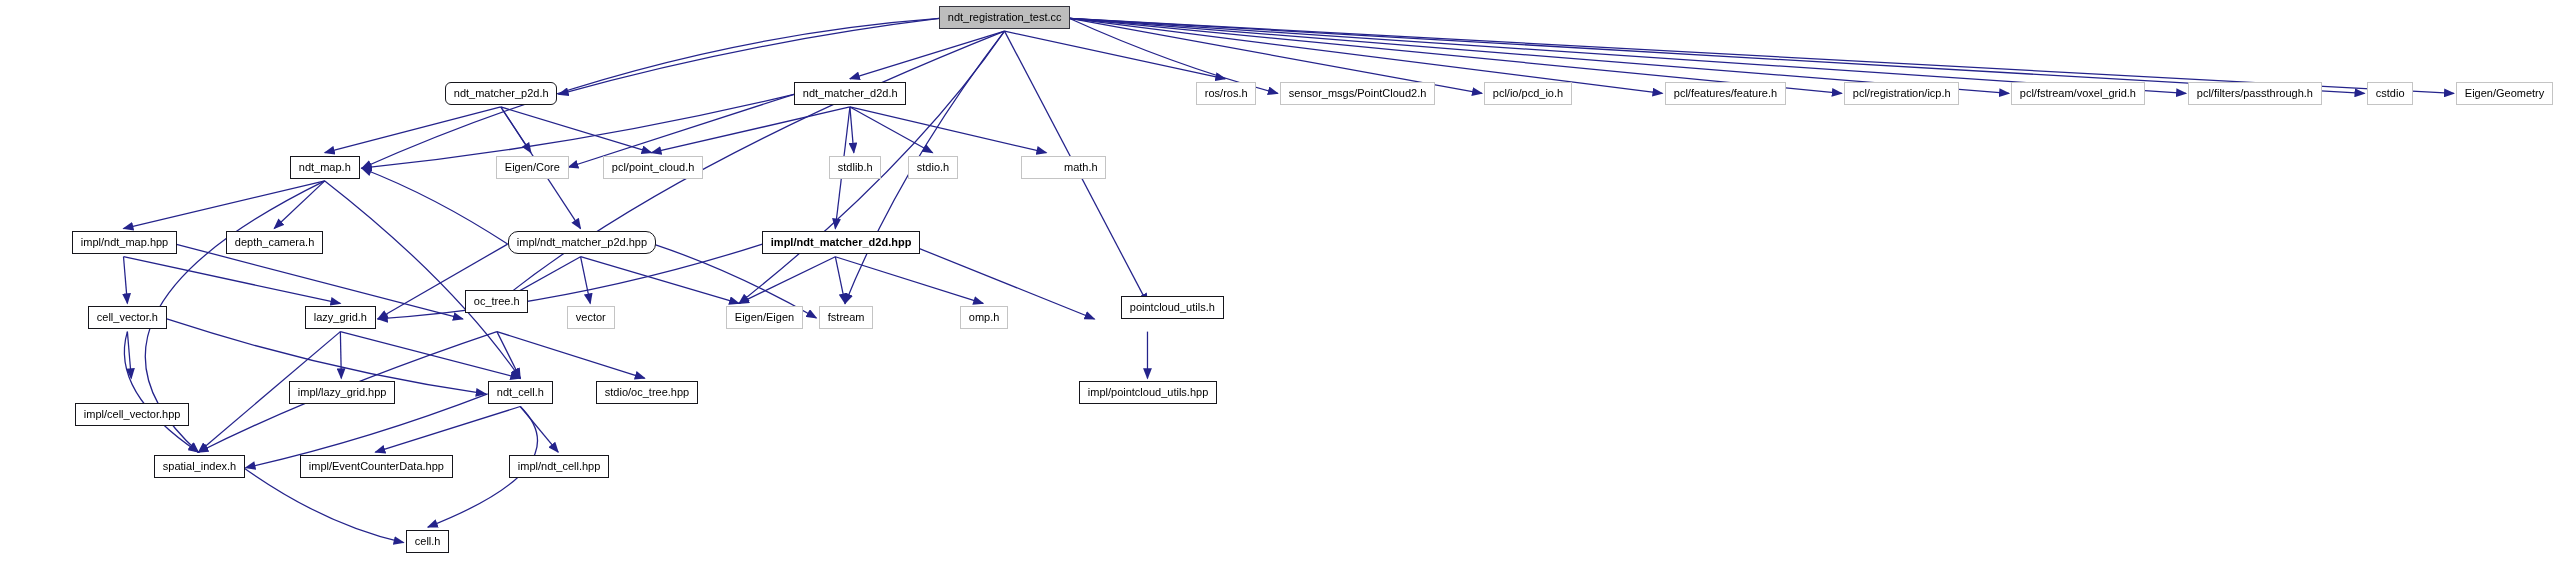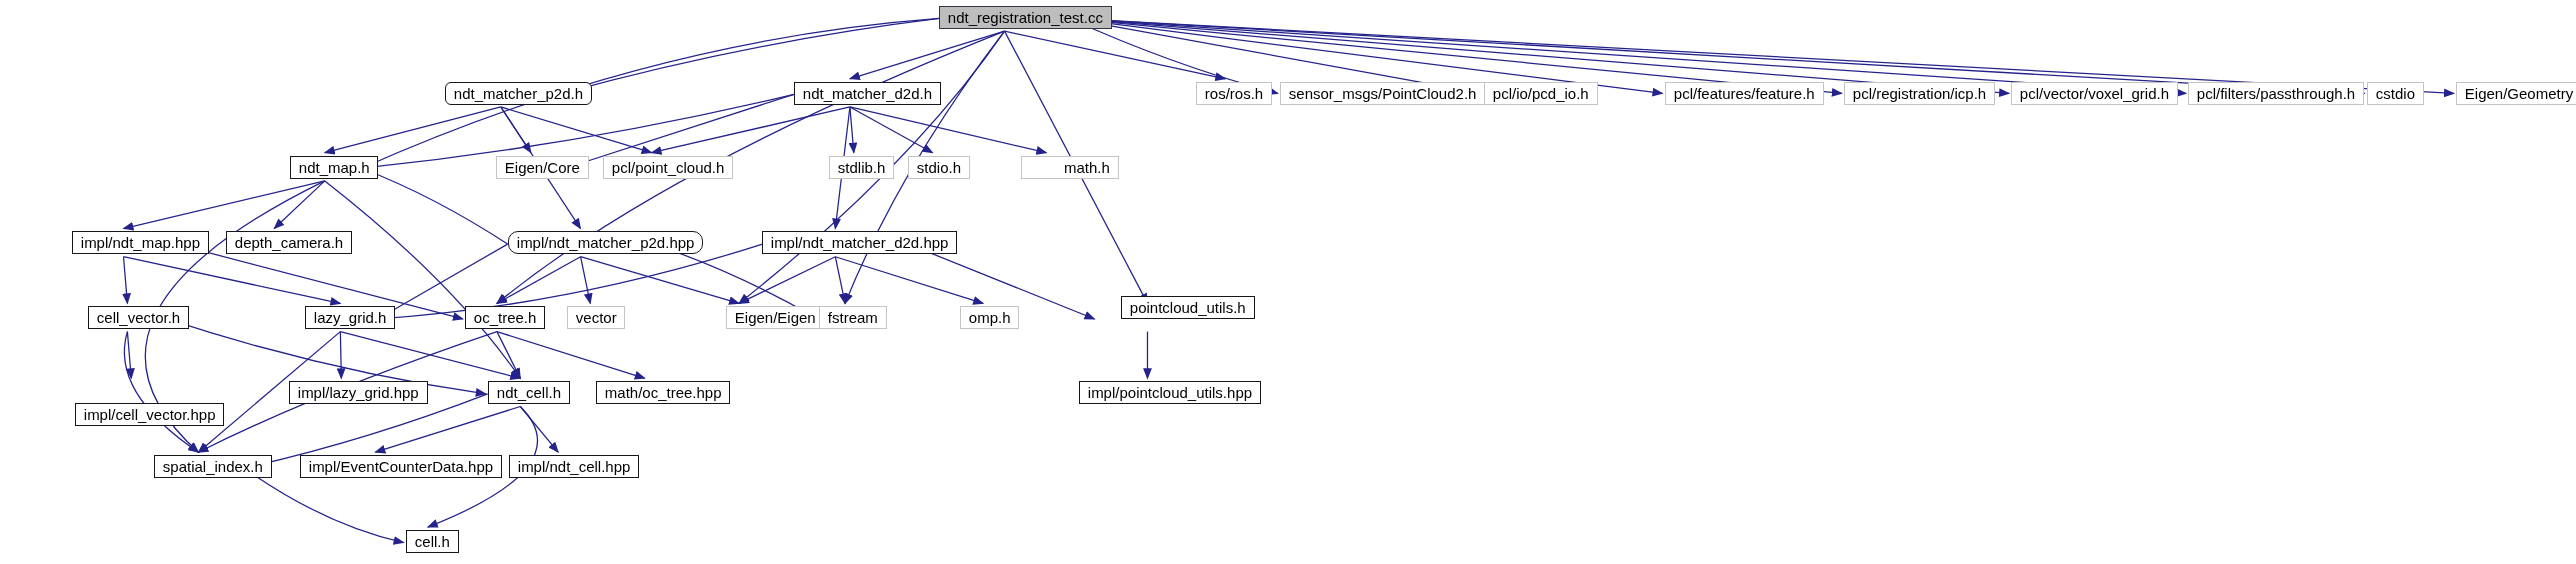--- a/index.html
+++ b/index.html
@@ -18,21 +18,21 @@
     height: 565px;
   }
   #graph-edges path.edge {
     fill: none;
     stroke-width: 1.3px;
   }
   .node {
     position: absolute;
     background: #ffffff;
     color: #000000;
-    font-size: 15px;
+    font-size: 11px;
     line-height: 13.6px;
     padding: 3.9px 7.8px;
     white-space: nowrap;
     box-sizing: border-box;
     text-align: center;
   }
   .node.internal { border: 1.9px solid #16161c; }
   .node.external { border: 1px solid #c4c4c4; }
   .node.root     { border: 1.9px solid #35353f; font-weight: normal; }
 </style>
@@ -109,46 +109,46 @@
     </svg>
   <div id="graph-nodes">
       <div class="node root" style="top: 5.8px; background: rgb(189, 189, 189); left: 939px;">ndt_registration_test.cc</div>
       <div class="node internal" style="top: 82px; left: 445px; border-radius: 6px;">ndt_matcher_p2d.h</div>
       <div class="node internal" style="top: 82px; left: 794px;">ndt_matcher_d2d.h</div>
       <div class="node external" style="top: 82px; left: 1196px;">ros/ros.h</div>
       <div class="node external" style="top: 82px; left: 1280px;">sensor_msgs/PointCloud2.h</div>
       <div class="node external" style="top: 82px; left: 1484px;">pcl/io/pcd_io.h</div>
       <div class="node external" style="top: 82px; left: 1665px;">pcl/features/feature.h</div>
       <div class="node external" style="top: 82px; left: 1844px;">pcl/registration/icp.h</div>
-      <div class="node external" style="top: 82px; left: 2011px;">pcl/vector/voxel_grid.h</div>
+      <div class="node external" style="top: 82px; left: 2011px;">pcl/fstream/voxel_grid.h</div>
       <div class="node external" style="top: 82px; left: 2188px;">pcl/filters/passthrough.h</div>
       <div class="node external" style="top: 82px; left: 2367px;">cstdio</div>
       <div class="node external" style="top: 82px; left: 2456px;">Eigen/Geometry</div>
       <div class="node internal" style="top: 156px; left: 290px;">ndt_map.h</div>
       <div class="node external" style="top: 156px; left: 496px;">Eigen/Core</div>
       <div class="node external" style="top: 156px; left: 603px;">pcl/point_cloud.h</div>
       <div class="node external" style="top: 156px; left: 829px;">stdlib.h</div>
       <div class="node external" style="top: 156px; left: 908px; text-align: center;">stdio.h</div>
       <div class="node external" style="top: 156px; left: 1021px; padding-left: 42px;">math.h</div>
       <div class="node internal" style="top: 231px; left: 72px;">impl/ndt_map.hpp</div>
       <div class="node internal" style="top: 231px; left: 226px;">depth_camera.h</div>
       <div class="node internal" style="top: 231px; left: 508px; border-radius: 10px;">impl/ndt_matcher_p2d.hpp</div>
-      <div class="node internal" style="top: 231px; left: 762px;">impl/ndt_matcher_d2d.hpp</div>
+      <div class="node internal" style="top: 231px; left: 762px; font-weight: bold;">impl/ndt_matcher_d2d.hpp</div>
       <div class="node internal" style="top: 306px; left: 88px;">cell_vector.h</div>
       <div class="node internal" style="top: 306px; left: 305px;">lazy_grid.h</div>
-      <div class="node internal" style="top: 306px; left: 465px; text-align: center;">oc_tree.h</div>
+      <div class="node internal" style="top: 290px; left: 465px; text-align: center;">oc_tree.h</div>
       <div class="node external" style="top: 306px; left: 567px;">vector</div>
       <div class="node external" style="top: 306px; left: 702px; margin-left: 24px;">Eigen/Eigen</div>
       <div class="node external" style="top: 306px; left: 819px;">fstream</div>
       <div class="node external" style="top: 306px; left: 960px;">omp.h</div>
       <div class="node internal" style="top: 296px; left: 1097px; margin-left: 24px;">pointcloud_utils.h</div>
       <div class="node internal" style="top: 381px; left: 75px; margin-top: 22px;">impl/cell_vector.hpp</div>
       <div class="node internal" style="top: 381px; left: 289px;">impl/lazy_grid.hpp</div>
       <div class="node internal" style="top: 381px; left: 488px;">ndt_cell.h</div>
-      <div class="node internal" style="top: 381px; left: 596px;">math/oc_tree.hpp</div>
+      <div class="node internal" style="top: 381px; left: 596px;">stdio/oc_tree.hpp</div>
       <div class="node internal" style="top: 381px; left: 1079px;">impl/pointcloud_utils.hpp</div>
       <div class="node internal" style="top: 455px; left: 154px;">spatial_index.h</div>
       <div class="node internal" style="top: 455px; left: 300px;">impl/EventCounterData.hpp</div>
       <div class="node internal" style="top: 455px; left: 509px;">impl/ndt_cell.hpp</div>
       <div class="node internal" style="top: 530px; left: 406px;">cell.h</div>
     </div>
 </div>
 
 
 </body></html>

